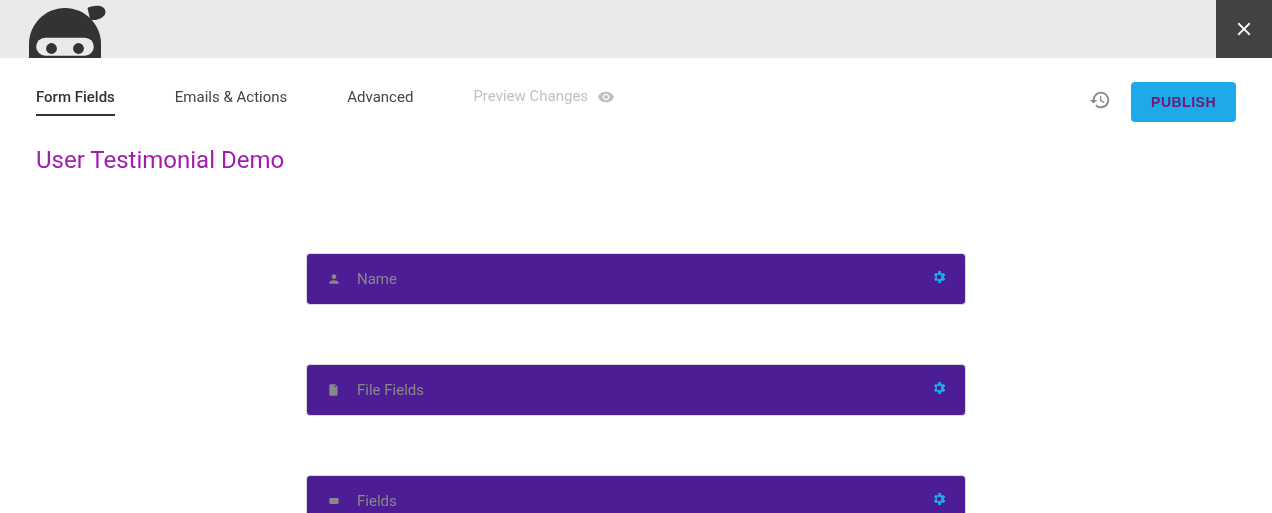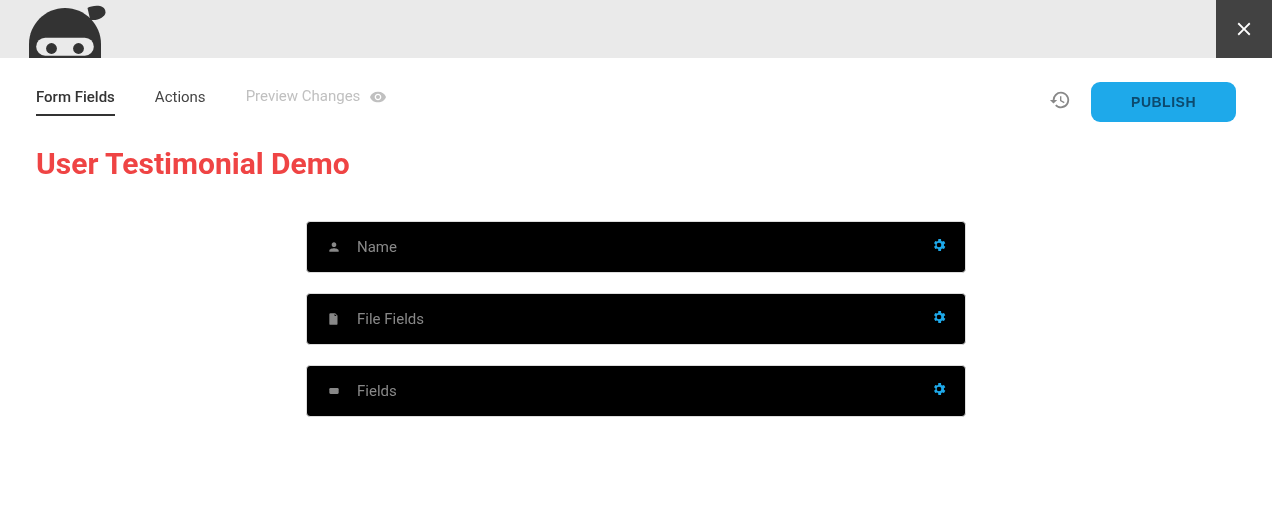--- a/index.html
+++ b/index.html
@@ -41,21 +41,21 @@
       fill: #fff;
     }
     .main {
       padding: 0;
       background: #fff;
     }
     .tabs {
       display: flex;
       align-items: center;
       padding: 24px 36px 0 36px;
-      gap: 40px;
+      gap: 60px;
     }
     .tab {
       font-size: 15px;
       color: #444;
       cursor: pointer;
       padding-bottom: 10px;
       position: relative;
     }
     .tab.active {
       color: #333;
@@ -93,52 +93,53 @@
     .history-icon {
       cursor: pointer;
     }
     .history-icon svg {
       width: 22px;
       height: 22px;
       fill: #888;
     }
     .publish-btn {
       background: #1ea9ea;
-      color: #0c4a6e;
+      color: #701a75;
       font-weight: 600;
       font-size: 14px;
       letter-spacing: 0.5px;
-      padding: 12px 40px;
-      border-radius: 9px;
+      padding: 12px 20px;
+      border-radius: 4px;
       cursor: pointer;
       border: none;
     }
     .form-title {
-      font-size: 30px;
-      font-weight: 700;
-      color: #ef4444;
+      font-size: 24px;
+      font-weight: 400;
+      color: #a21caf;
       padding: 24px 36px 10px 36px;
     }
     .fields-area {
       padding: 30px 0 20px 0;
       display: flex;
       flex-direction: column;
       align-items: center;
       gap: 20px;
     }
     .field-row {
       width: 660px;
       height: 52px;
       border: 1px solid #ddd;
       border-radius: 4px;
       display: flex;
       align-items: center;
       padding: 0 18px;
-      background: #000000;
-      cursor: pointer;
+      background: #4c1d95;
+      cursor: pointer;
+      margin-top: 39px;
     }
     .field-icon {
       width: 18px;
       height: 18px;
       margin-right: 14px;
       display: flex;
       align-items: center;
       justify-content: center;
     }
     .field-icon svg {
@@ -176,21 +177,24 @@
     </svg>
   </div>
 </div>
 
 <div class="main">
   <div class="tabs">
     <div class="tab active">
       <span>Form Fields</span>
     </div>
     <div class="tab">
-      <span>Actions</span>
+      <span>Emails &amp; Actions</span>
+    </div>
+    <div class="tab">
+      <span>Advanced</span>
     </div>
     <div class="tab disabled">
       <span>Preview Changes</span>
       <span class="eye-icon">
         <svg viewBox="0 0 24 16">
             <path d="M12 0C6 0 1.7 3.1 0 8c1.7 4.9 6 8 12 8s10.3-3.1 12-8c-1.7-4.9-6-8-12-8zm0 13c-2.8 0-5-2.2-5-5s2.2-5 5-5 5 2.2 5 5-2.2 5-5 5zm0-8c-1.7 0-3 1.3-3 3s1.3 3 3 3 3-1.3 3-3-1.3-3-3-3z"></path>
           </svg>
       </span>
     </div>
     <div class="right-actions">

